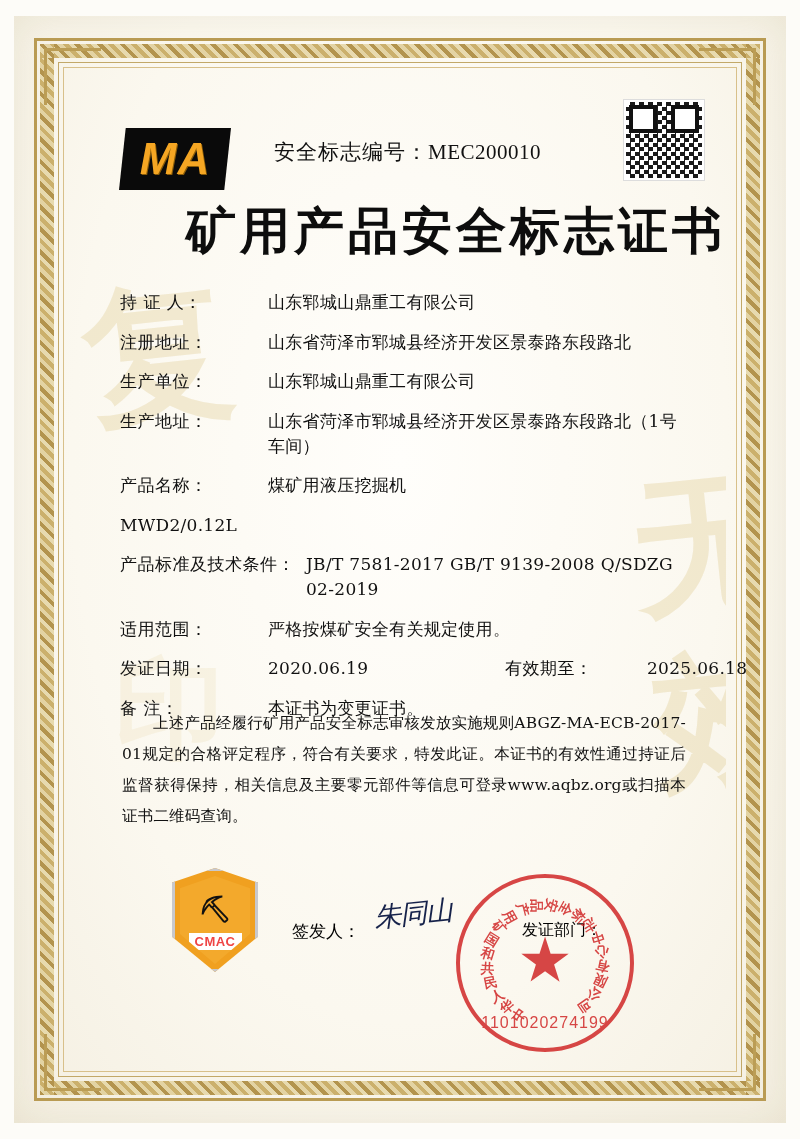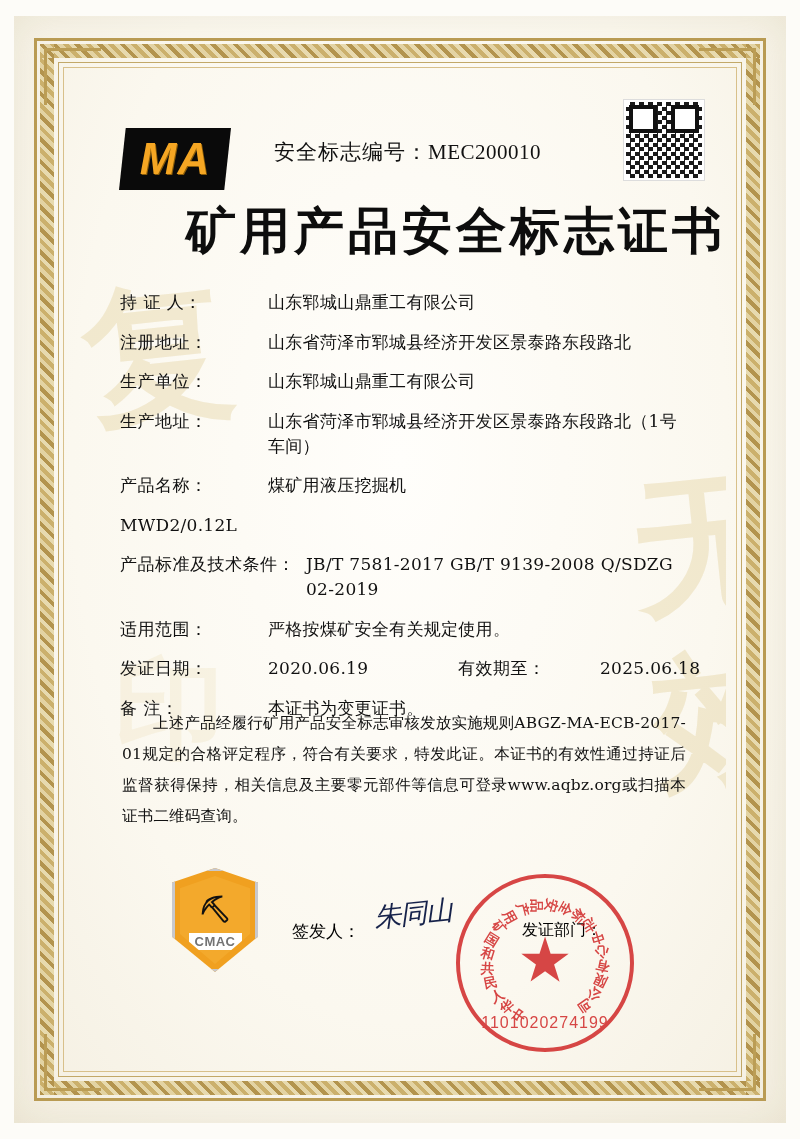--- a/index.html
+++ b/index.html
@@ -190,21 +190,21 @@
   }
   .flabel.wide { width: 186px; flex-basis: 186px; }
   .fvalue {
     flex: 1;
     font-family: "DejaVu Serif", serif;
     letter-spacing: .3px;
   }
   .frow.dates { }
   .frow.dates .d1-label { width: 148px; flex: 0 0 148px; }
   .frow.dates .d1-value { width: 190px; flex: 0 0 190px; }
-  .frow.dates .d2-label { width: 120px; flex: 0 0 120px; }
+  .frow.dates .d2-label { width: 120px; flex: 0 0 120px; margin-left: 47px; }
   .frow.dates .d2-value { flex: 1; text-align: left; padding-left: 22px;}
 
   
   .para {
     position: absolute;
     left: 48px; right: 40px; top: 630px;
     font-size: 15.5px;
     line-height: 2.0;
     color: #111;
     text-align: justify;
@@ -238,21 +238,21 @@
     clip-path: polygon(50% 0%, 100% 14%, 100% 66%, 50% 100%, 0% 66%, 0% 14%);
     display: flex;
     flex-direction: column;
     align-items: center;
     justify-content: flex-end;
     padding-bottom: 14px;
     box-sizing: border-box;
   }
   .cmac-shield .cmac-text {
     background: #fff;
-    color: #737373;
+    color: #ef4444;
     font-family: "Liberation Sans", sans-serif;
     font-weight: 700;
     font-size: 13px;
     padding: 1px 6px;
     letter-spacing: .5px;
   }
   .cmac-shield .pick {
     position: absolute;
     left: 50%; top: 26px;
     transform: translateX(-50%);

